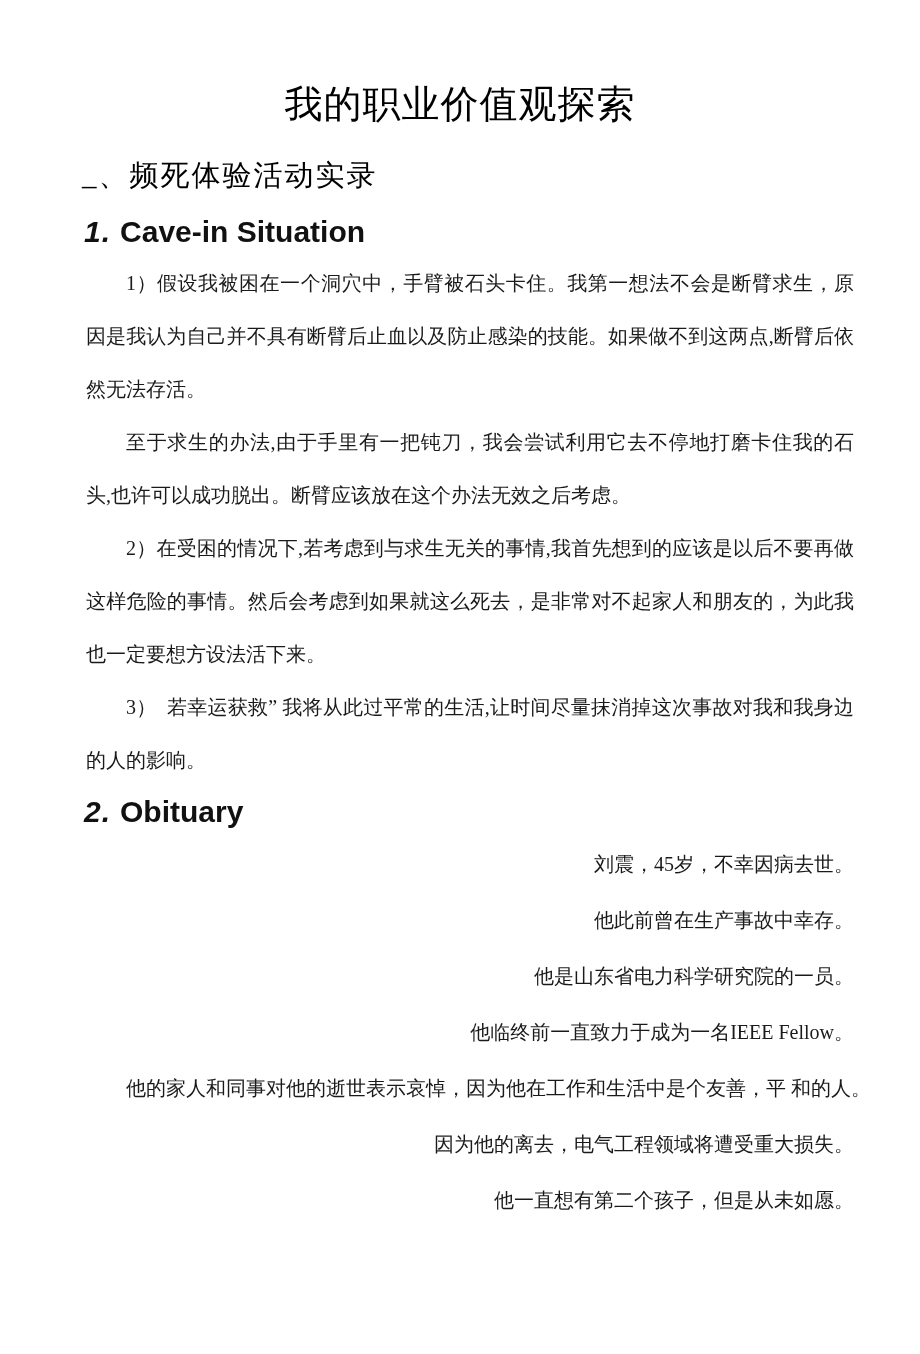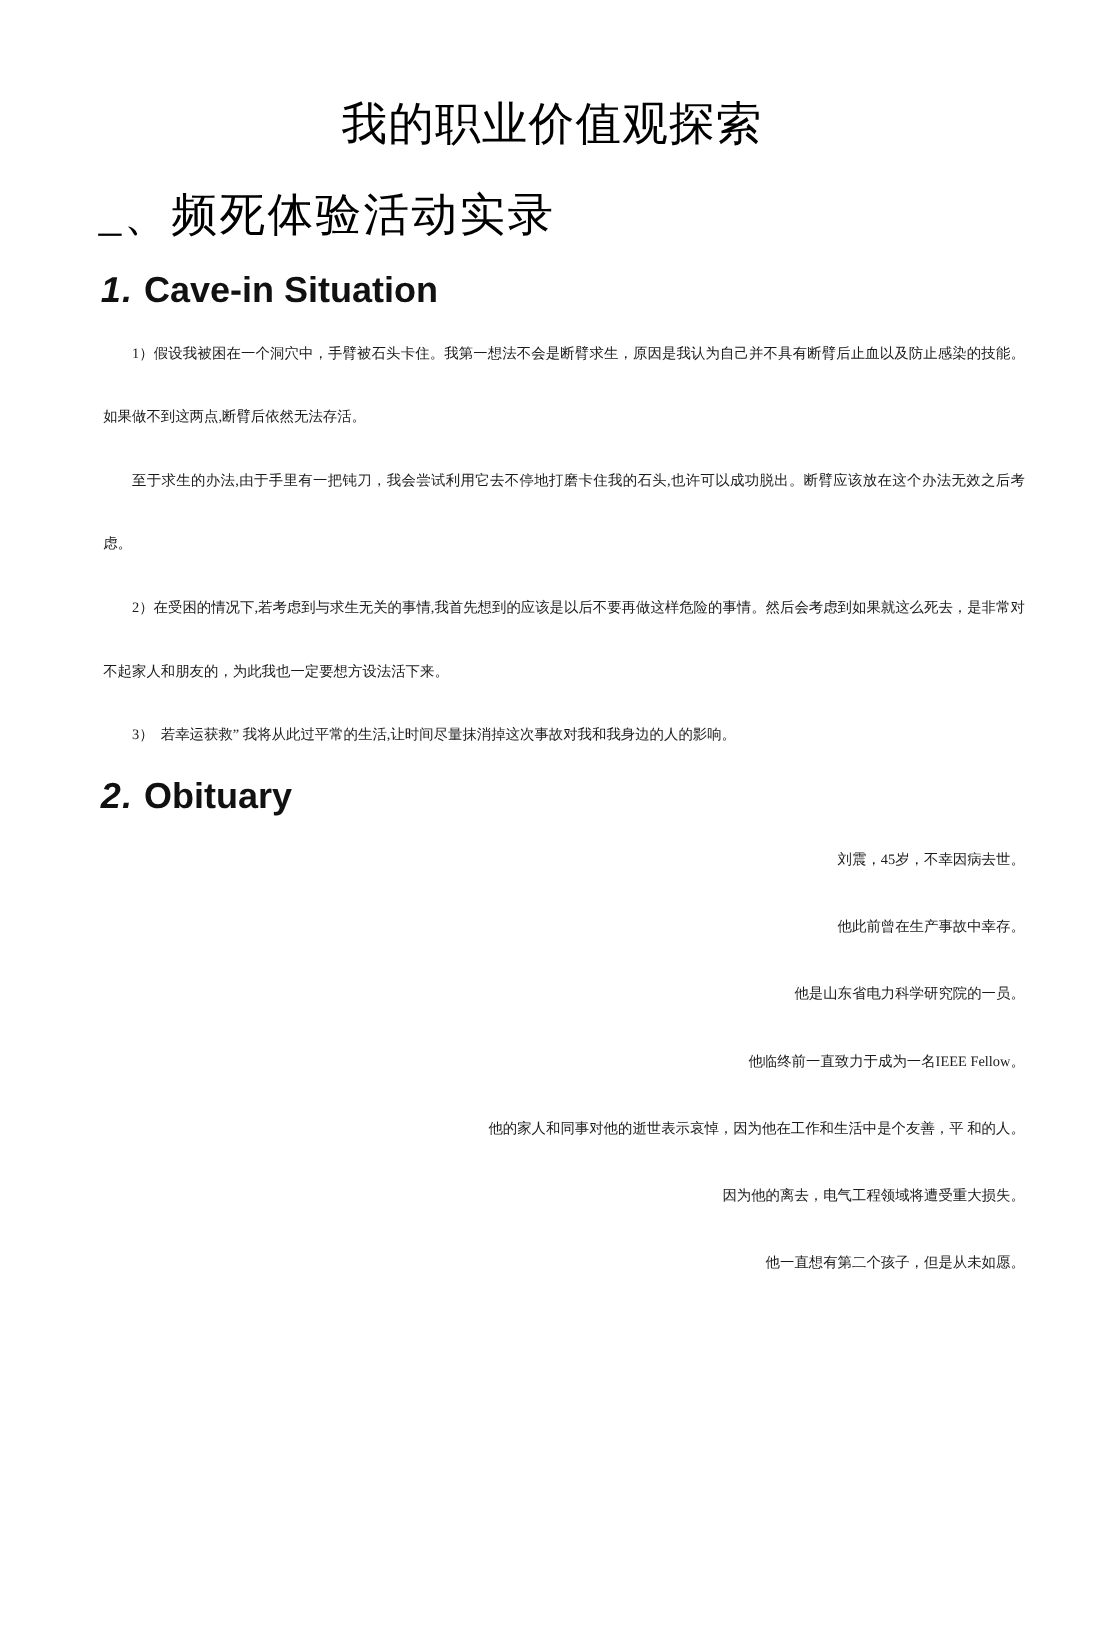--- a/index.html
+++ b/index.html
@@ -16,41 +16,41 @@
     margin:0;
     padding-top:82px;
     font-size:38px;
     font-weight:400;
     text-align:center;
     line-height:1.2;
     letter-spacing:1px;
   }
   .cn-heading{
     margin:30px 0 0 82px;
-    font-size:38px;
+    font-size:29px;
     font-weight:400;
     letter-spacing:2px;
     line-height:1.2;
   }
   .en-heading{
     margin:23px 0 0 84px;
     font-size:30px;
     font-weight:700;
     font-family:"Liberation Sans","DejaVu Sans",sans-serif;
     line-height:1.15;
     color:#111111;
   }
   .en-heading .num{
     font-style:italic;
     letter-spacing:1px;
     margin-right:9px;
   }
   .body-block{
     margin:7px 66px 0 86px;
-    font-size:12px;
+    font-size:20px;
     line-height:53px;
     text-align:justify;
     color:#1a1a1a;
   }
   .para{
     margin:0;
     text-indent:2em;
     white-space:pre-wrap;
   }
   .obit-head{

